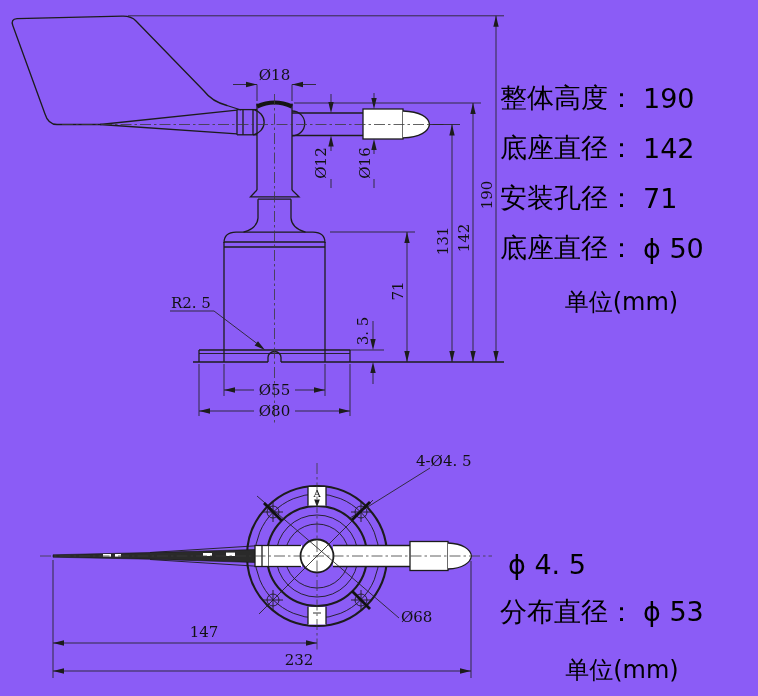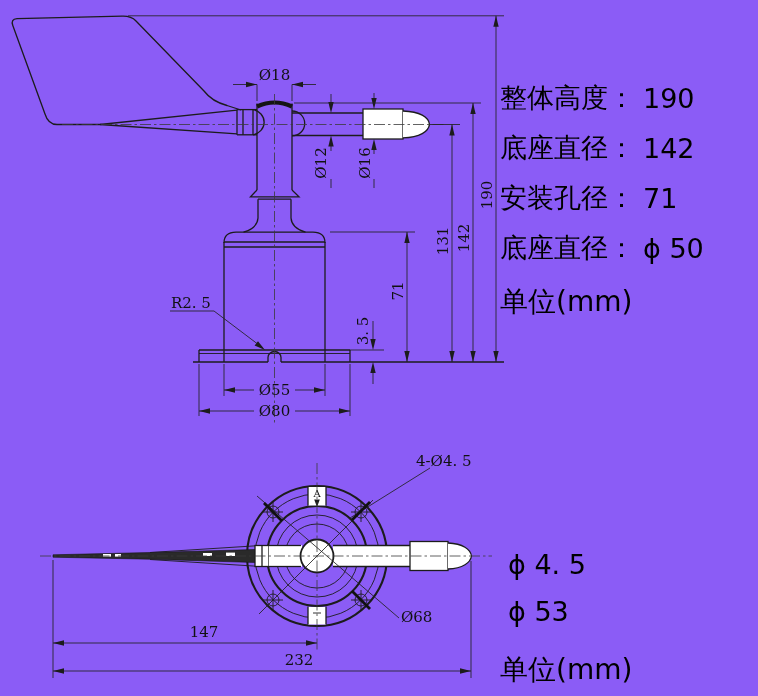--- a/index.html
+++ b/index.html
@@ -22,21 +22,21 @@
   .stx  {font-family:"DejaVu Serif",serif;font-size:10px;fill:#111;}
 
   
   .specs{position:absolute;color:#000;}
   .specs-top{left:500px;top:73px;width:243px;}
   .specs-bottom{left:500px;top:541px;width:244px;}
   .spec-row{display:flex;align-items:center;font-size:27px;white-space:nowrap;}
   .specs-top .spec-row{height:50px;}
   .specs-bottom .spec-row{height:47px;}
   .spec-value{margin-left:8px;}
-  .unit{text-align:left;font-size:28px;line-height:30px;}
+  .unit{text-align:center;font-size:24px;line-height:30px;}
   .specs-top .unit{margin-top:14px;}
   .specs-bottom .unit{margin-top:20px;}
 </style>
 </head>
 <body>
 
 <div class="stage">
 
 <svg width="758" height="696" viewBox="0 0 758 696">
 
@@ -305,18 +305,19 @@
     <span class="spec-value">ϕ 50</span>
   </div>
   <div class="unit">单位(mm)</div>
 </div>
 
 <div class="specs specs-bottom">
   <div class="spec-row">
     <span class="spec-value">ϕ 4. 5</span>
   </div>
   <div class="spec-row">
+    <span class="spec-label">分布直径：</span>
     <span class="spec-value">ϕ 53</span>
   </div>
   <div class="unit">单位(mm)</div>
 </div>
 
 </div>
 
 </body></html>

